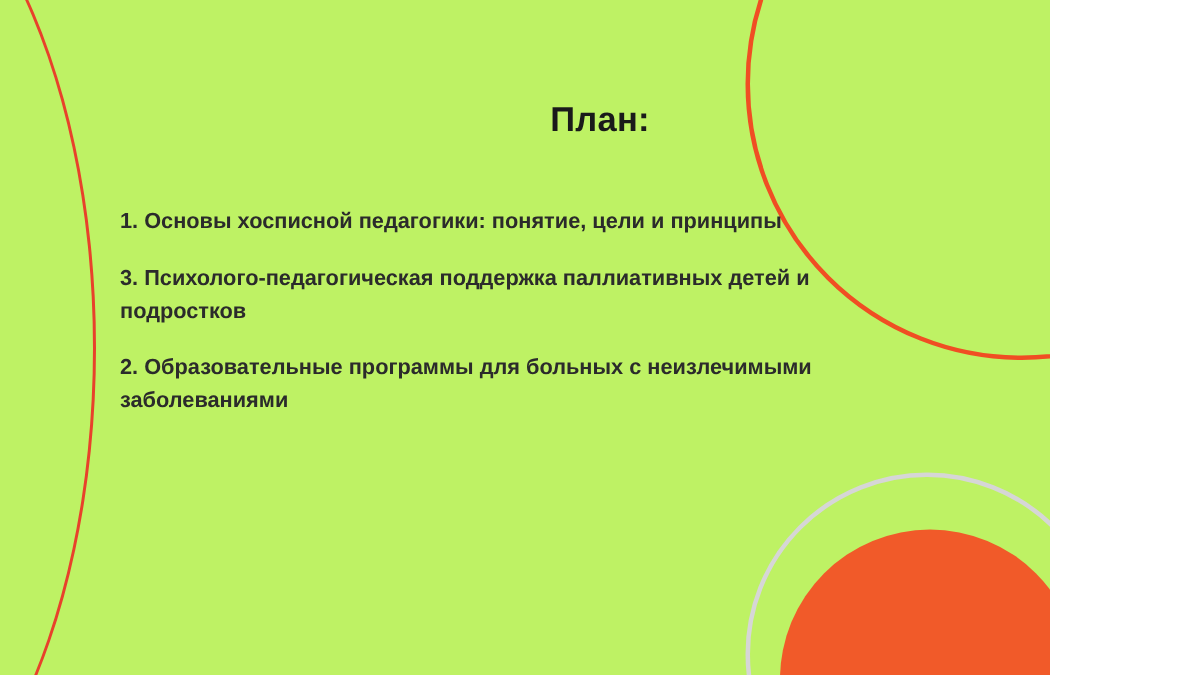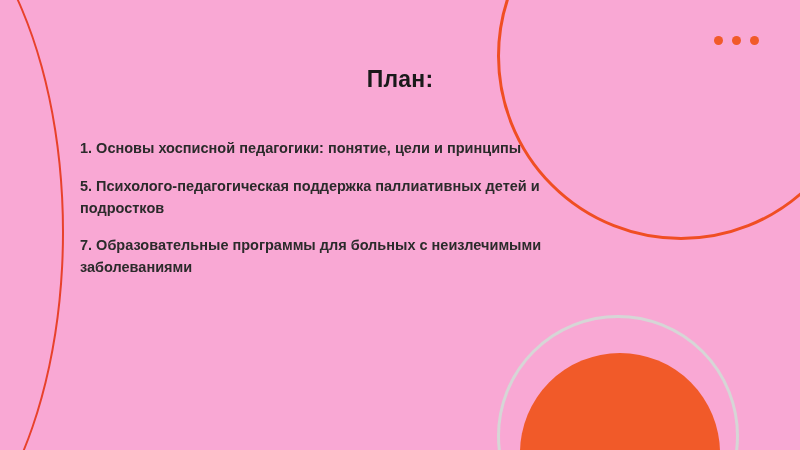--- a/index.html
+++ b/index.html
@@ -8,23 +8,23 @@
   }
   body {
     width: 800px;
     height: 450px;
     background: #ffffff;
     font-family: "Liberation Sans", sans-serif;
     overflow: hidden;
   }
   .slide {
     position: relative;
-    width: 800px;
+    width: 700px;
     height: 450px;
-    background: #f9a8d4;
+    background: #bef264;
     overflow: hidden;
   }
 
   
   .deco { position: absolute; pointer-events: none; }
 
   
   .arc-left {
     left: -300px;
     top: -120px;
@@ -123,17 +123,17 @@
   <div class="deco dots">
     <i></i>
     <i></i>
     <i></i>
   </div>
 
   <div class="title">План:</div>
 
   <div class="body-list">
     <div class="item">1. Основы хосписной педагогики: понятие, цели и принципы</div>
-    <div class="item">5. Психолого-педагогическая поддержка паллиативных детей и подростков</div>
-    <div class="item">7. Образовательные программы для больных с неизлечимыми заболеваниями</div>
+    <div class="item">3. Психолого-педагогическая поддержка паллиативных детей и подростков</div>
+    <div class="item">2. Образовательные программы для больных с неизлечимыми заболеваниями</div>
   </div>
 
 </div>
 
 </body></html>

